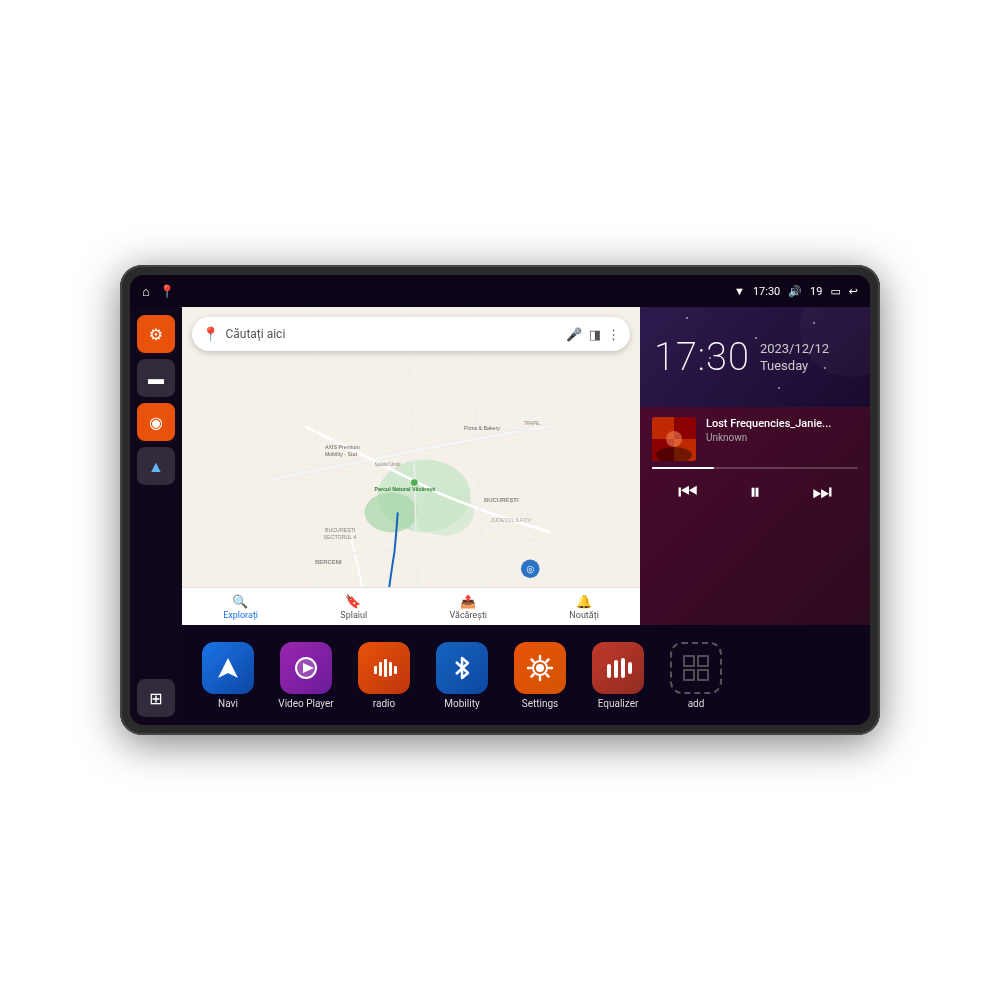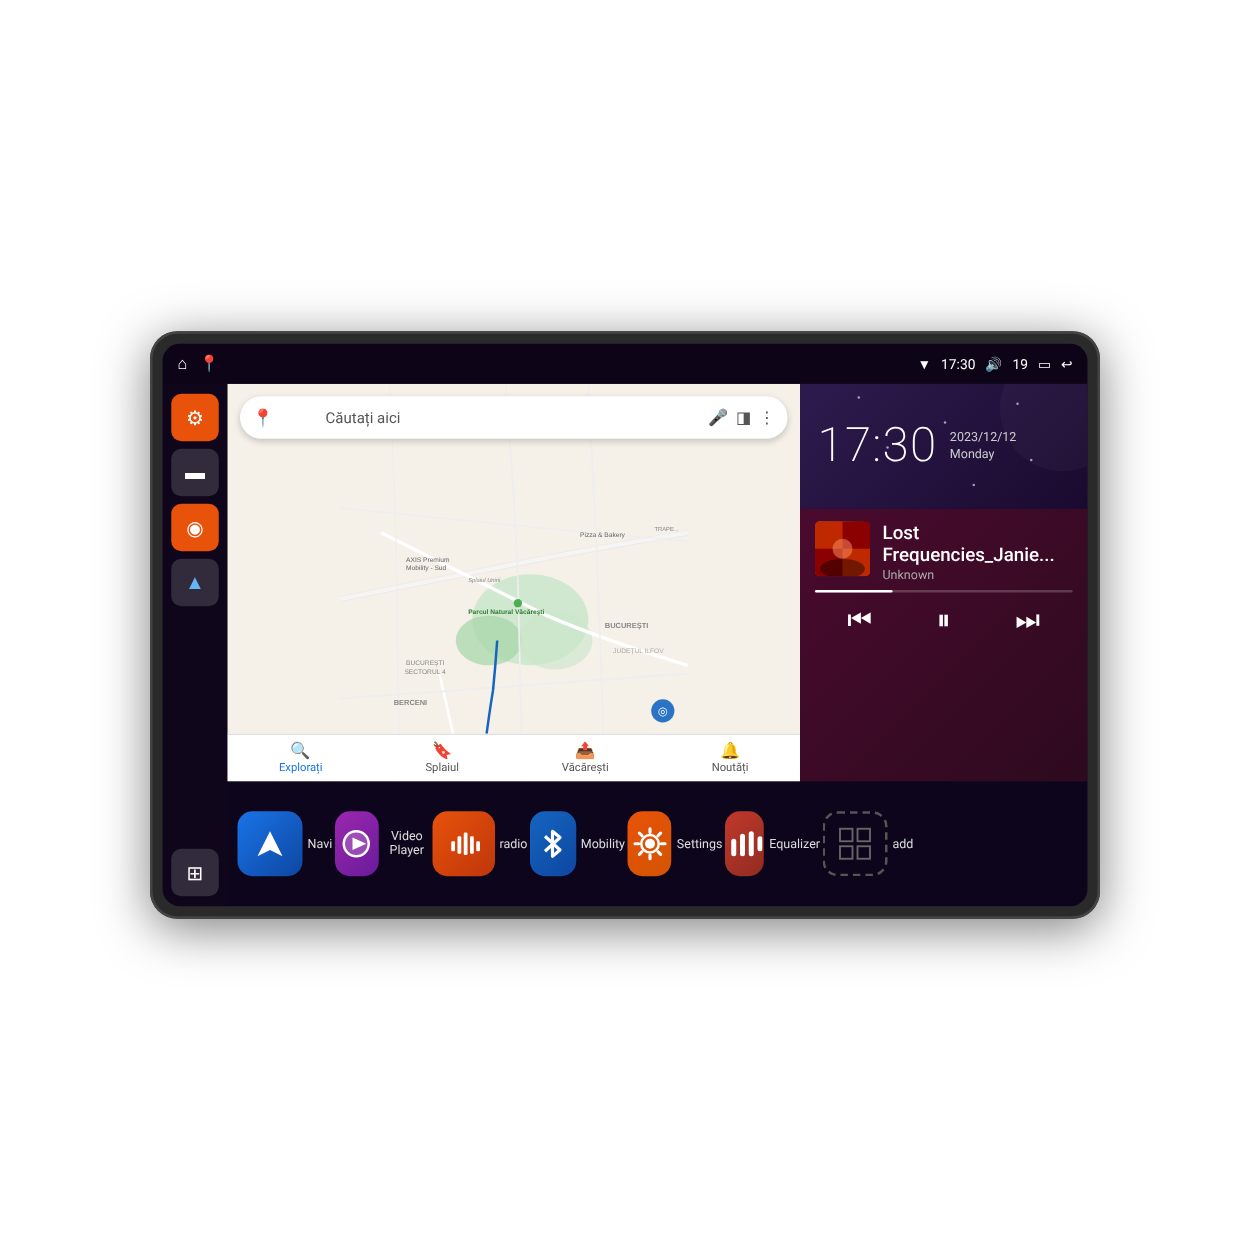--- a/index.html
+++ b/index.html
@@ -138,21 +138,21 @@
       background: #fff;
       border-radius: 20px;
       display: flex;
       align-items: center;
       padding: 0 10px;
       gap: 6px;
       box-shadow: 0 2px 6px rgba(0,0,0,0.2);
       z-index: 3;
     }
     .map-pin-icon { color: #e8520a; font-size: 14px; }
-    .map-search-text { font-size: 12px; color: #555; flex: 1; margin-left: 35px; }
+    .map-search-text { font-size: 12px; color: #555; flex: 1; }
     .map-search-icons { display: flex; gap: 6px; color: #555; font-size: 13px; }
 
     
     .map-svg {
       position: absolute;
       top: 0; left: 0;
       width: 100%; height: 100%;
     }
 
     
@@ -210,21 +210,21 @@
       font-size: 38px;
       font-weight: 200;
       color: #fff;
       letter-spacing: 1px;
       line-height: 1;
     }
     .clock-date {
       display: flex;
       flex-direction: column;
       color: #ccc;
-      font-size: 10px;
+      font-size: 13px;
       gap: 2px;
     }
 
     
     .music-widget {
       background: linear-gradient(135deg, #4a0a2e 0%, #2d0a1e 100%);
       flex: 1;
       padding: 10px 12px;
       display: flex;
       flex-direction: column;
@@ -245,21 +245,21 @@
     }
     .album-art-inner {
       width: 100%;
       height: 100%;
       background: linear-gradient(45deg, #cc3300, #ff9966, #660000);
       display: flex;
       align-items: center;
       justify-content: center;
     }
     .music-text { display: flex; flex-direction: column; gap: 2px; }
-    .music-title { font-size: 15px; color: #fff; font-weight: 500; }
+    .music-title { font-size: 11px; color: #fff; font-weight: 500; }
     .music-artist { font-size: 10px; color: #aaa; }
     .music-controls {
       display: flex;
       justify-content: space-around;
       align-items: center;
       margin-top: 4px;
     }
     .ctrl-btn {
       color: #fff;
       font-size: 22px;
@@ -283,20 +283,21 @@
       height: 100px;
       background: rgba(10, 5, 25, 0.85);
       display: flex;
       align-items: center;
       padding: 0 8px;
       gap: 2px;
       flex-shrink: 0;
     }
     .app-icon-wrapper {
       display: flex;
+      flex-direction: column;
       align-items: center;
       gap: 4px;
       width: 76px;
       cursor: pointer;
     }
     .app-icon {
       width: 52px;
       height: 52px;
       border-radius: 12px;
       display: flex;
@@ -465,21 +466,21 @@
                 <div class="star" style="top:10%;left:20%"></div>
                 <div class="star" style="top:30%;left:50%"></div>
                 <div class="star" style="top:60%;left:80%"></div>
                 <div class="star" style="top:15%;left:75%"></div>
                 <div class="star" style="top:50%;left:30%"></div>
                 <div class="star" style="top:80%;left:60%"></div>
               </div>
               <span class="clock-time">17:30</span>
               <div class="clock-date">
                 <span>2023/12/12</span>
-                <span>Monday</span>
+                <span>Tuesday</span>
               </div>
             </div>
 
             <div class="music-widget">
               <div class="music-info">
                 <div class="album-art">
                   <div class="album-art-inner">
                     <svg width="44" height="44" viewBox="0 0 44 44" xmlns="http://www.w3.org/2000/svg">
                       <rect width="44" height="44" fill="#8B0000"></rect>
                       <rect width="22" height="22" fill="#cc3300" opacity="0.8"></rect>

